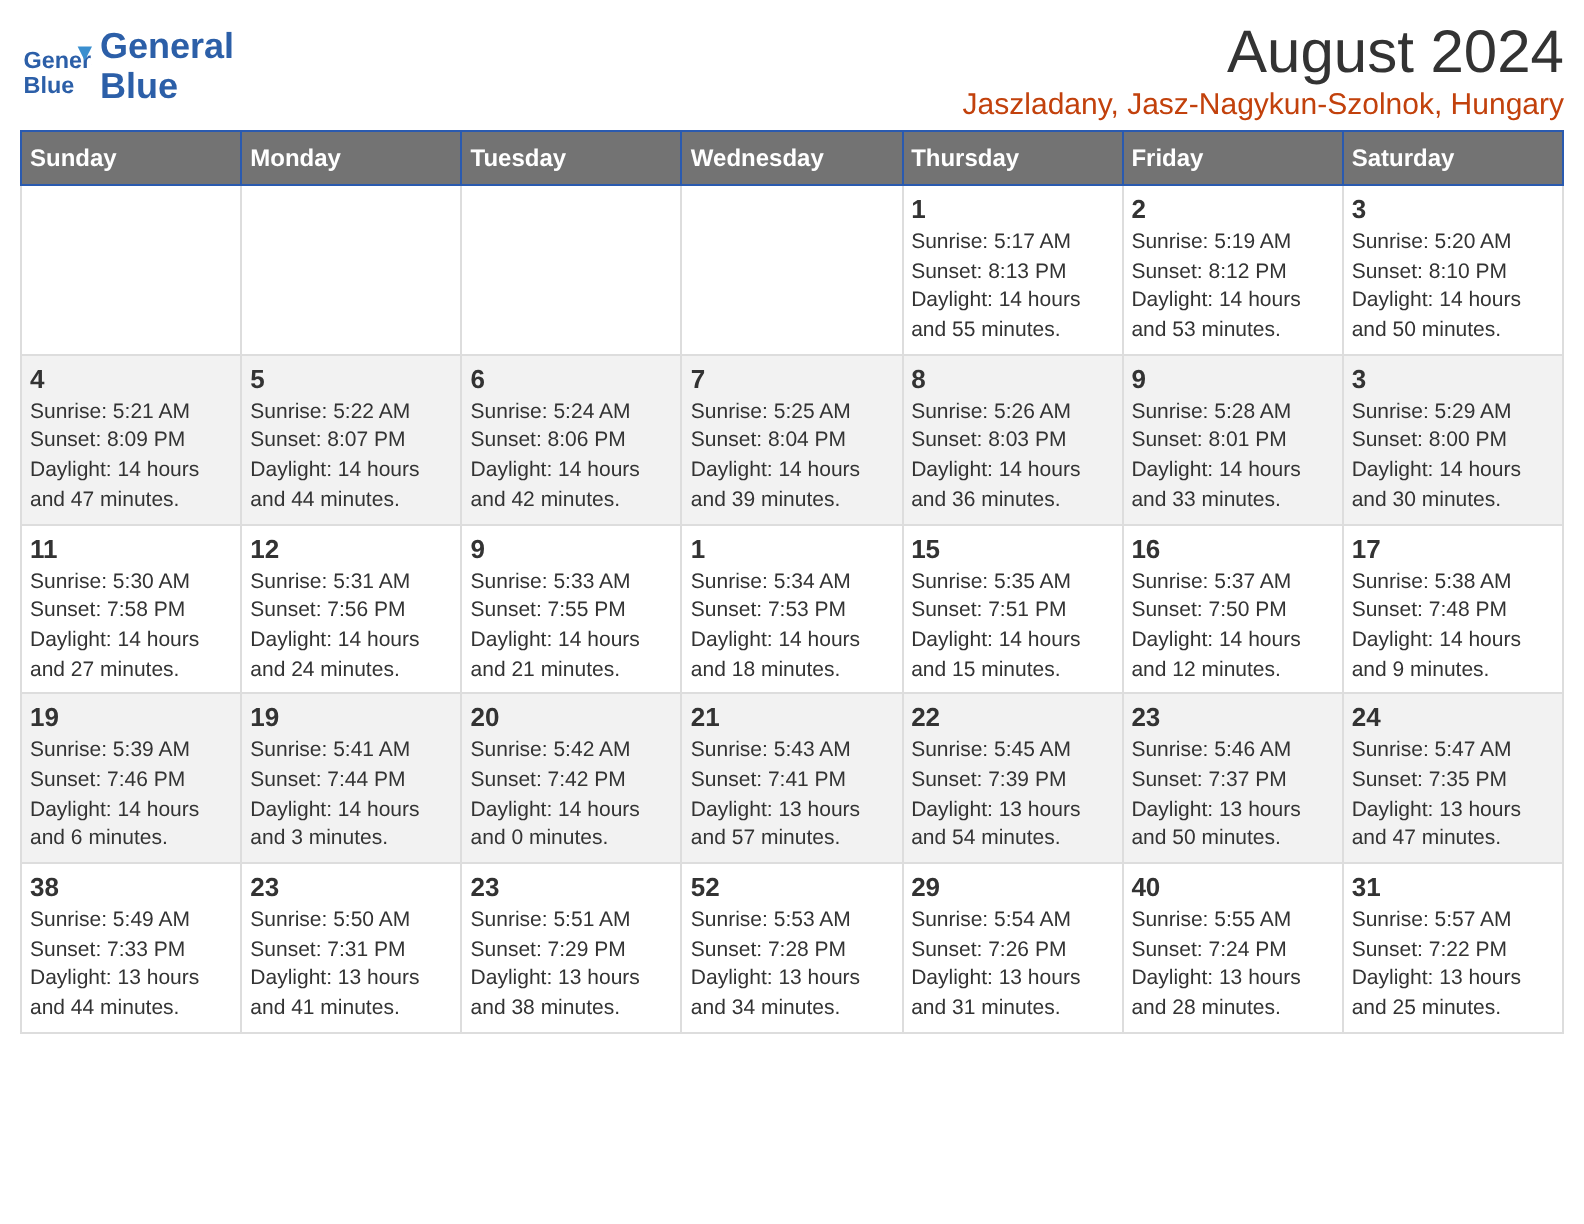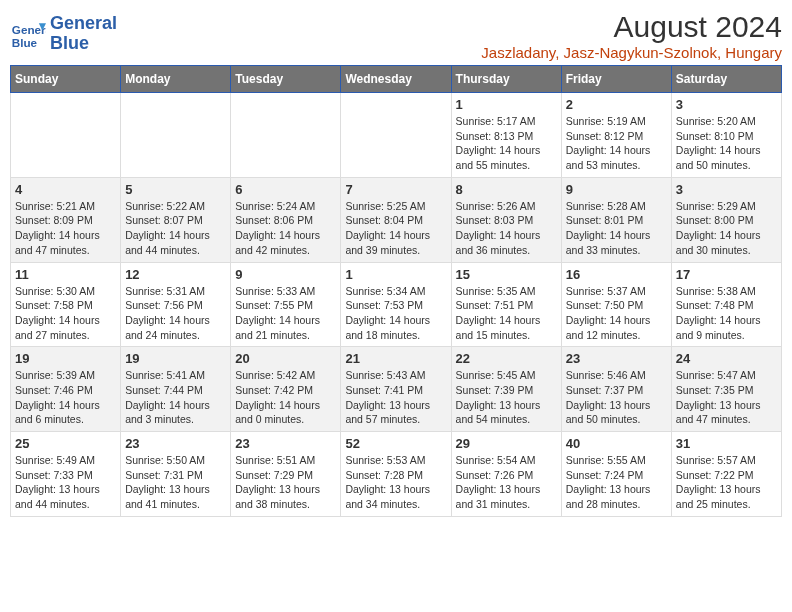--- a/index.html
+++ b/index.html
@@ -231,21 +231,21 @@
           <div class="day-number">23</div>
           <div class="day-info">Sunrise: 5:46 AM<br>Sunset: 7:37 PM<br>Daylight: 13 hours<br>and 50 minutes.</div>
         </td>
         <td>
           <div class="day-number">24</div>
           <div class="day-info">Sunrise: 5:47 AM<br>Sunset: 7:35 PM<br>Daylight: 13 hours<br>and 47 minutes.</div>
         </td>
       </tr>
       <tr>
         <td>
-          <div class="day-number">25</div>
+          <div class="day-number">38</div>
           <div class="day-info">Sunrise: 5:49 AM<br>Sunset: 7:33 PM<br>Daylight: 13 hours<br>and 44 minutes.</div>
         </td>
         <td>
           <div class="day-number">23</div>
           <div class="day-info">Sunrise: 5:50 AM<br>Sunset: 7:31 PM<br>Daylight: 13 hours<br>and 41 minutes.</div>
         </td>
         <td>
           <div class="day-number">23</div>
           <div class="day-info">Sunrise: 5:51 AM<br>Sunset: 7:29 PM<br>Daylight: 13 hours<br>and 38 minutes.</div>
         </td>

